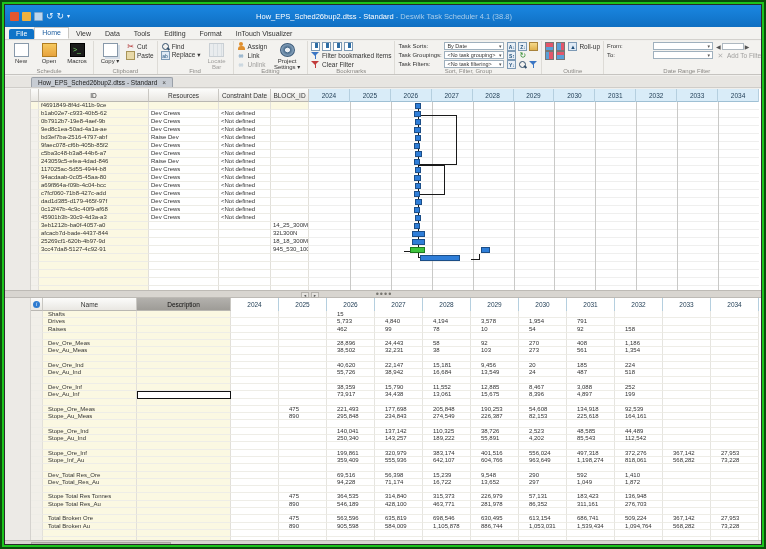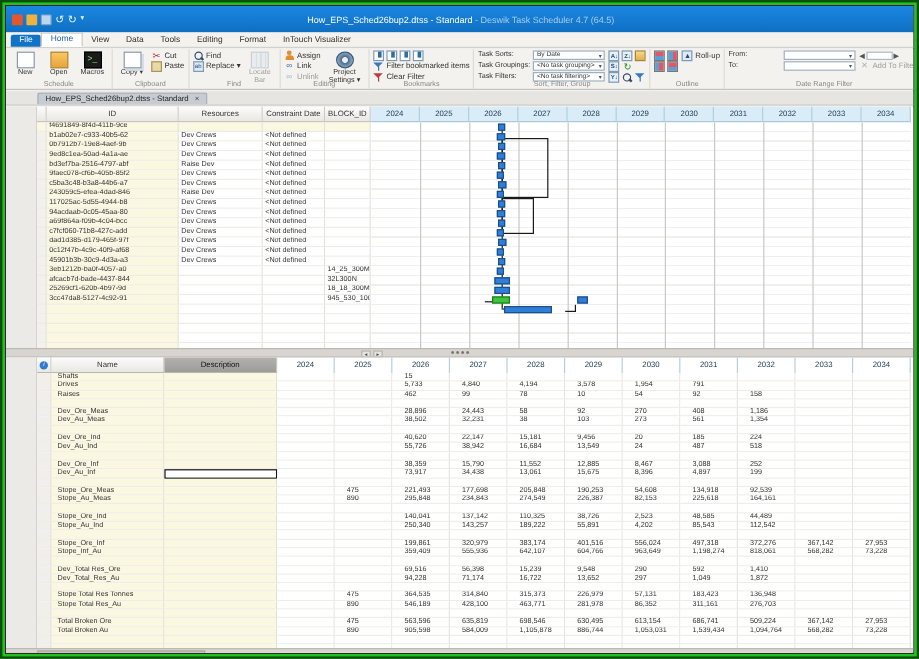--- a/index.html
+++ b/index.html
@@ -149,21 +149,21 @@
 
   <div class="titlebar">
     <div class="qat">
       <span class="qic" style="background:#e4572e"></span>
       <span class="qic" style="background:#f0b23e"></span>
       <span class="qic" style="background:#bcd6ee;border:1px solid #7fa7cc"></span>
       <span class="qtxt">↺</span>
       <span class="qtxt">↻</span>
       <span class="qtxt" style="font-size:6px">▾</span>
     </div>
-    <div class="wtitle"><span>How_EPS_Sched26bup2.dtss - Standard</span><span class="dim"> - Deswik Task Scheduler 4.7 (64.5)</span></div>
+    <div class="wtitle"><span>How_EPS_Sched26bup2.dtss - Standard</span><span class="dim"> - Deswik Task Scheduler 4.1 (38.8)</span></div>
   </div>
 
   <div class="tabstrip" id="tabstrip">
         <span class="rtab file">File</span>
         <span class="rtab active">Home</span>
         <span class="rtab">View</span>
         <span class="rtab">Data</span>
         <span class="rtab">Tools</span>
         <span class="rtab">Editing</span>
         <span class="rtab">Format</span>

